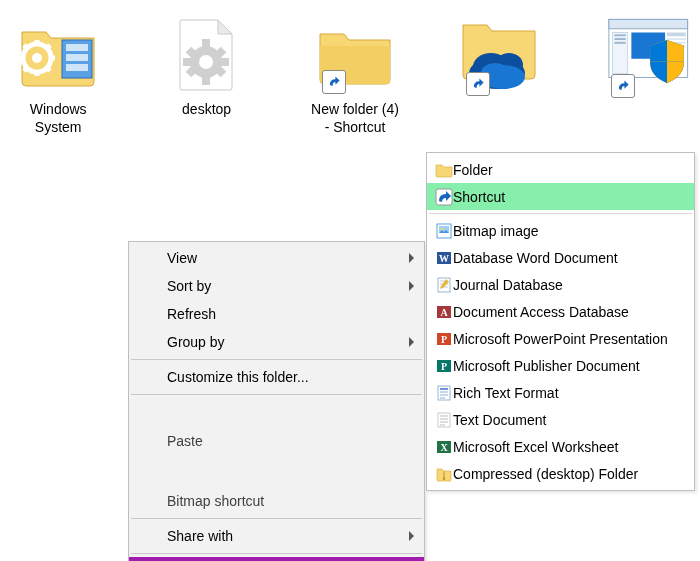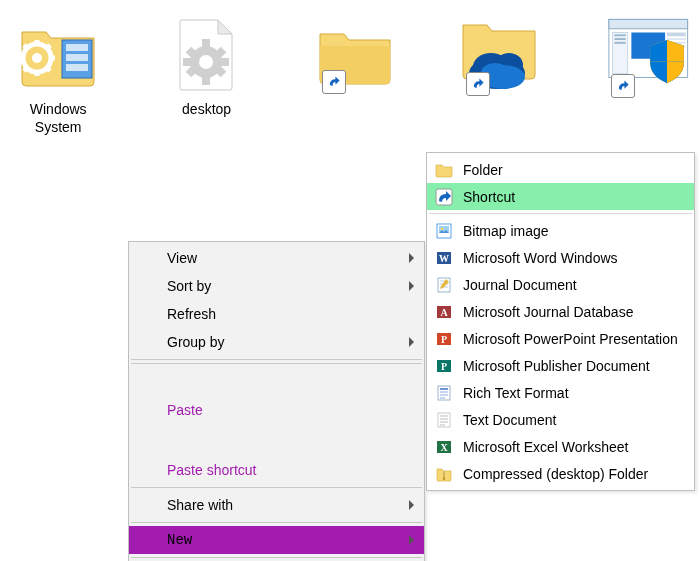--- a/index.html
+++ b/index.html
@@ -55,21 +55,21 @@
   .ctx-item {
     display: flex;
     align-items: center;
     height: 28px;
     padding: 0 24px 0 38px;
     font-size: 14px;
     color: #000;
     position: relative;
     cursor: default;
   }
-  .ctx-item.disabled { color: #a21caf; margin-top: 32px; }
+  .ctx-item.disabled { color: #404040; margin-top: 32px; }
   .ctx-item.highlight { background: #a21caf; font-family: Liberation Mono, monospace; }
   .ctx-item .arrow {
     position: absolute;
     right: 10px; top: 50%;
     transform: translateY(-50%);
     width: 0; height: 0;
     border-top: 5px solid transparent;
     border-bottom: 5px solid transparent;
     border-left: 5px solid #555;
   }
@@ -85,21 +85,20 @@
     width: 269px;
     background: #fff;
     padding: 3px 0;
   }
   .sub-item {
     display: flex;
     align-items: center;
     height: 27px;
     padding: 0 10px 0 8px;
     font-size: 14px;
-    gap: 10px;
     cursor: default;
   }
   .sub-item.highlight { background: #86efac; }
   .sub-item .ico {
     width: 18px; height: 18px;
     display: flex; align-items: center; justify-content: center;
     flex-shrink: 0;
   }
   .sub-sep {
     height: 1px;
@@ -183,20 +182,21 @@
       <svg width="78" height="66" viewBox="0 0 78 66">
         <path d="M4 12 h24 l5 6 h41 v40 a4 4 0 0 1 -4 4 H8 a4 4 0 0 1 -4 -4 z" fill="#f7d774" stroke="#d6a93a"></path>
         <path d="M4 24 h70 v34 a4 4 0 0 1 -4 4 H8 a4 4 0 0 1 -4 -4 z" fill="#f3ce62"></path>
       </svg>
       <div class="shortcut-overlay">
         <svg viewBox="0 0 20 20">
             <path d="M4 14 Q4 6 12 6 V2 l6 6 -6 6 V10 Q8 10 8 16 z" fill="#1565c0"></path>
           </svg>
       </div>
     </div>
+    <div class="label">New folder (4) - Shortcut</div>
   </div>
 
   <div class="desktop-item">
     <div class="icon-wrap">
       <svg width="88" height="80" viewBox="0 0 88 80">
         <path d="M4 10 h24 l5 6 h43 v44 a4 4 0 0 1 -4 4 H8 a4 4 0 0 1 -4 -4 z" fill="#f7d774" stroke="#d6a93a"></path>
         <g transform="translate(38,48)">
           <ellipse cx="0" cy="10" rx="28" ry="16" fill="#0b4f9e"></ellipse>
           <ellipse cx="-6" cy="4" rx="18" ry="14" fill="#0b4f9e"></ellipse>
           <ellipse cx="12" cy="2" rx="14" ry="12" fill="#0b4f9e"></ellipse>
@@ -257,26 +257,29 @@
     <span class="arrow"></span>
   </div>
   <div class="ctx-item">
     <span>Refresh</span>
   </div>
   <div class="ctx-item">
     <span>Group by</span>
     <span class="arrow"></span>
   </div>
   <div class="ctx-sep"></div>
+  <div class="ctx-item">
+    <span>Customize this folder...</span>
+  </div>
   <div class="ctx-sep"></div>
   <div class="ctx-item disabled">
     <span>Paste</span>
   </div>
   <div class="ctx-item disabled">
-    <span>Paste shortcut</span>
+    <span>Bitmap shortcut</span>
   </div>
   <div class="ctx-sep"></div>
   <div class="ctx-item">
     <span>Share with</span>
     <span class="arrow"></span>
   </div>
   <div class="ctx-sep"></div>
   <div class="ctx-item highlight">
     <span>New</span>
     <span class="arrow"></span>
@@ -320,44 +323,44 @@
   </div>
 
 
   <div class="sub-item">
     <span class="ico">
       <svg width="16" height="16" viewBox="0 0 16 16">
           <rect x="1" y="2" width="14" height="12" fill="#2a5699"></rect>
           <text x="8" y="12" text-anchor="middle" font-size="10" font-weight="bold" fill="#fff" font-family="Segoe UI">W</text>
         </svg>
     </span>
-    <span>Microsoft Word Windows</span>
+    <span>Database Word Document</span>
   </div>
 
   <div class="sub-item">
     <span class="ico">
       <svg width="14" height="16" viewBox="0 0 14 16">
           <rect x="1" y="1" width="12" height="14" fill="#fff" stroke="#9bb6cf"></rect>
           <line x1="3" y1="4" x2="11" y2="4" stroke="#b8cde0"></line>
           <line x1="3" y1="7" x2="11" y2="7" stroke="#b8cde0"></line>
           <line x1="3" y1="10" x2="11" y2="10" stroke="#b8cde0"></line>
           <path d="M9 2 l3 3 -6 6 -3 1 1 -3 z" fill="#e6b93e"></path>
         </svg>
     </span>
-    <span>Journal Document</span>
+    <span>Journal Database</span>
   </div>
 
   <div class="sub-item">
     <span class="ico">
       <svg width="16" height="16" viewBox="0 0 16 16">
           <rect x="1" y="2" width="14" height="12" fill="#a4373a"></rect>
           <text x="8" y="12" text-anchor="middle" font-size="10" font-weight="bold" fill="#fff" font-family="Segoe UI">A</text>
         </svg>
     </span>
-    <span>Microsoft Journal Database</span>
+    <span>Document Access Database</span>
   </div>
 
   <div class="sub-item">
     <span class="ico">
       <svg width="16" height="16" viewBox="0 0 16 16">
           <rect x="1" y="2" width="14" height="12" fill="#d24726"></rect>
           <text x="8" y="12" text-anchor="middle" font-size="10" font-weight="bold" fill="#fff" font-family="Segoe UI">P</text>
         </svg>
     </span>
     <span>Microsoft PowerPoint Presentation</span>

